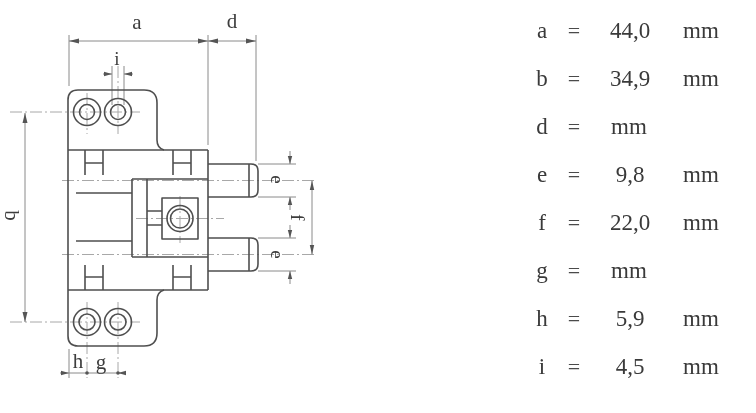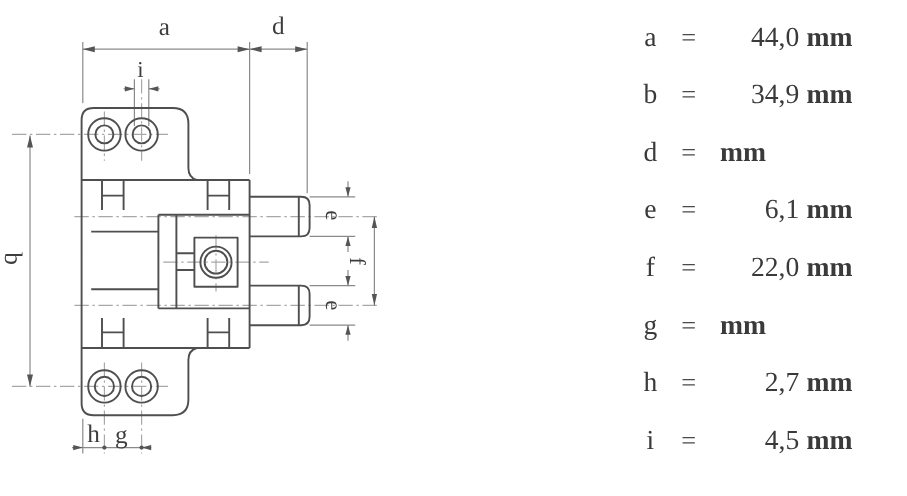--- a/index.html
+++ b/index.html
@@ -11,22 +11,22 @@
     position:absolute;color:#3d3d3d;font-size:21px;line-height:1;
     text-align:center;width:22px;
   }
   .dim-label.rot{transform:rotate(90deg);}
   .spec-row{
     position:absolute;left:530px;width:210px;height:30px;
     display:flex;align-items:center;color:#3a3a3a;font-size:23px;
   }
   .spec-sym{width:24px;text-align:center;}
   .spec-eq{width:40px;text-align:center;font-size:22px;color:#4a4a4a;}
-  .spec-val{width:72px;text-align:right;}
-  .spec-unit{margin-left:6px;font-weight:bold;}
+  .spec-val{width:72px;text-align:center;}
+  .spec-unit{margin-left:17px;}
 </style>
 </head>
 <body>
 
 <div id="stage">
 
   <svg width="756" height="413" viewBox="0 0 756 413" style="position:absolute;left:0;top:0">
 
     <g stroke="#a8a8a8" stroke-width="1" fill="none" stroke-dasharray="12 3 2 3">
       <path d="M10,112 H140"></path>
@@ -152,38 +152,38 @@
       <span class="spec-unit">mm</span>
     </div>
     <div class="spec-row" style="top:112px;">
       <span class="spec-sym">d</span>
       <span class="spec-eq">=</span>
       <span class="spec-unit">mm</span>
     </div>
     <div class="spec-row" style="top:160px;">
       <span class="spec-sym">e</span>
       <span class="spec-eq">=</span>
-      <span class="spec-val">6,1</span>
+      <span class="spec-val">9,8</span>
       <span class="spec-unit">mm</span>
     </div>
     <div class="spec-row" style="top:208px;">
       <span class="spec-sym">f</span>
       <span class="spec-eq">=</span>
       <span class="spec-val">22,0</span>
       <span class="spec-unit">mm</span>
     </div>
     <div class="spec-row" style="top:256px;">
       <span class="spec-sym">g</span>
       <span class="spec-eq">=</span>
       <span class="spec-unit">mm</span>
     </div>
     <div class="spec-row" style="top:304px;">
       <span class="spec-sym">h</span>
       <span class="spec-eq">=</span>
-      <span class="spec-val">2,7</span>
+      <span class="spec-val">5,9</span>
       <span class="spec-unit">mm</span>
     </div>
     <div class="spec-row" style="top:352px;">
       <span class="spec-sym">i</span>
       <span class="spec-eq">=</span>
       <span class="spec-val">4,5</span>
       <span class="spec-unit">mm</span>
     </div>
   </div>
 

